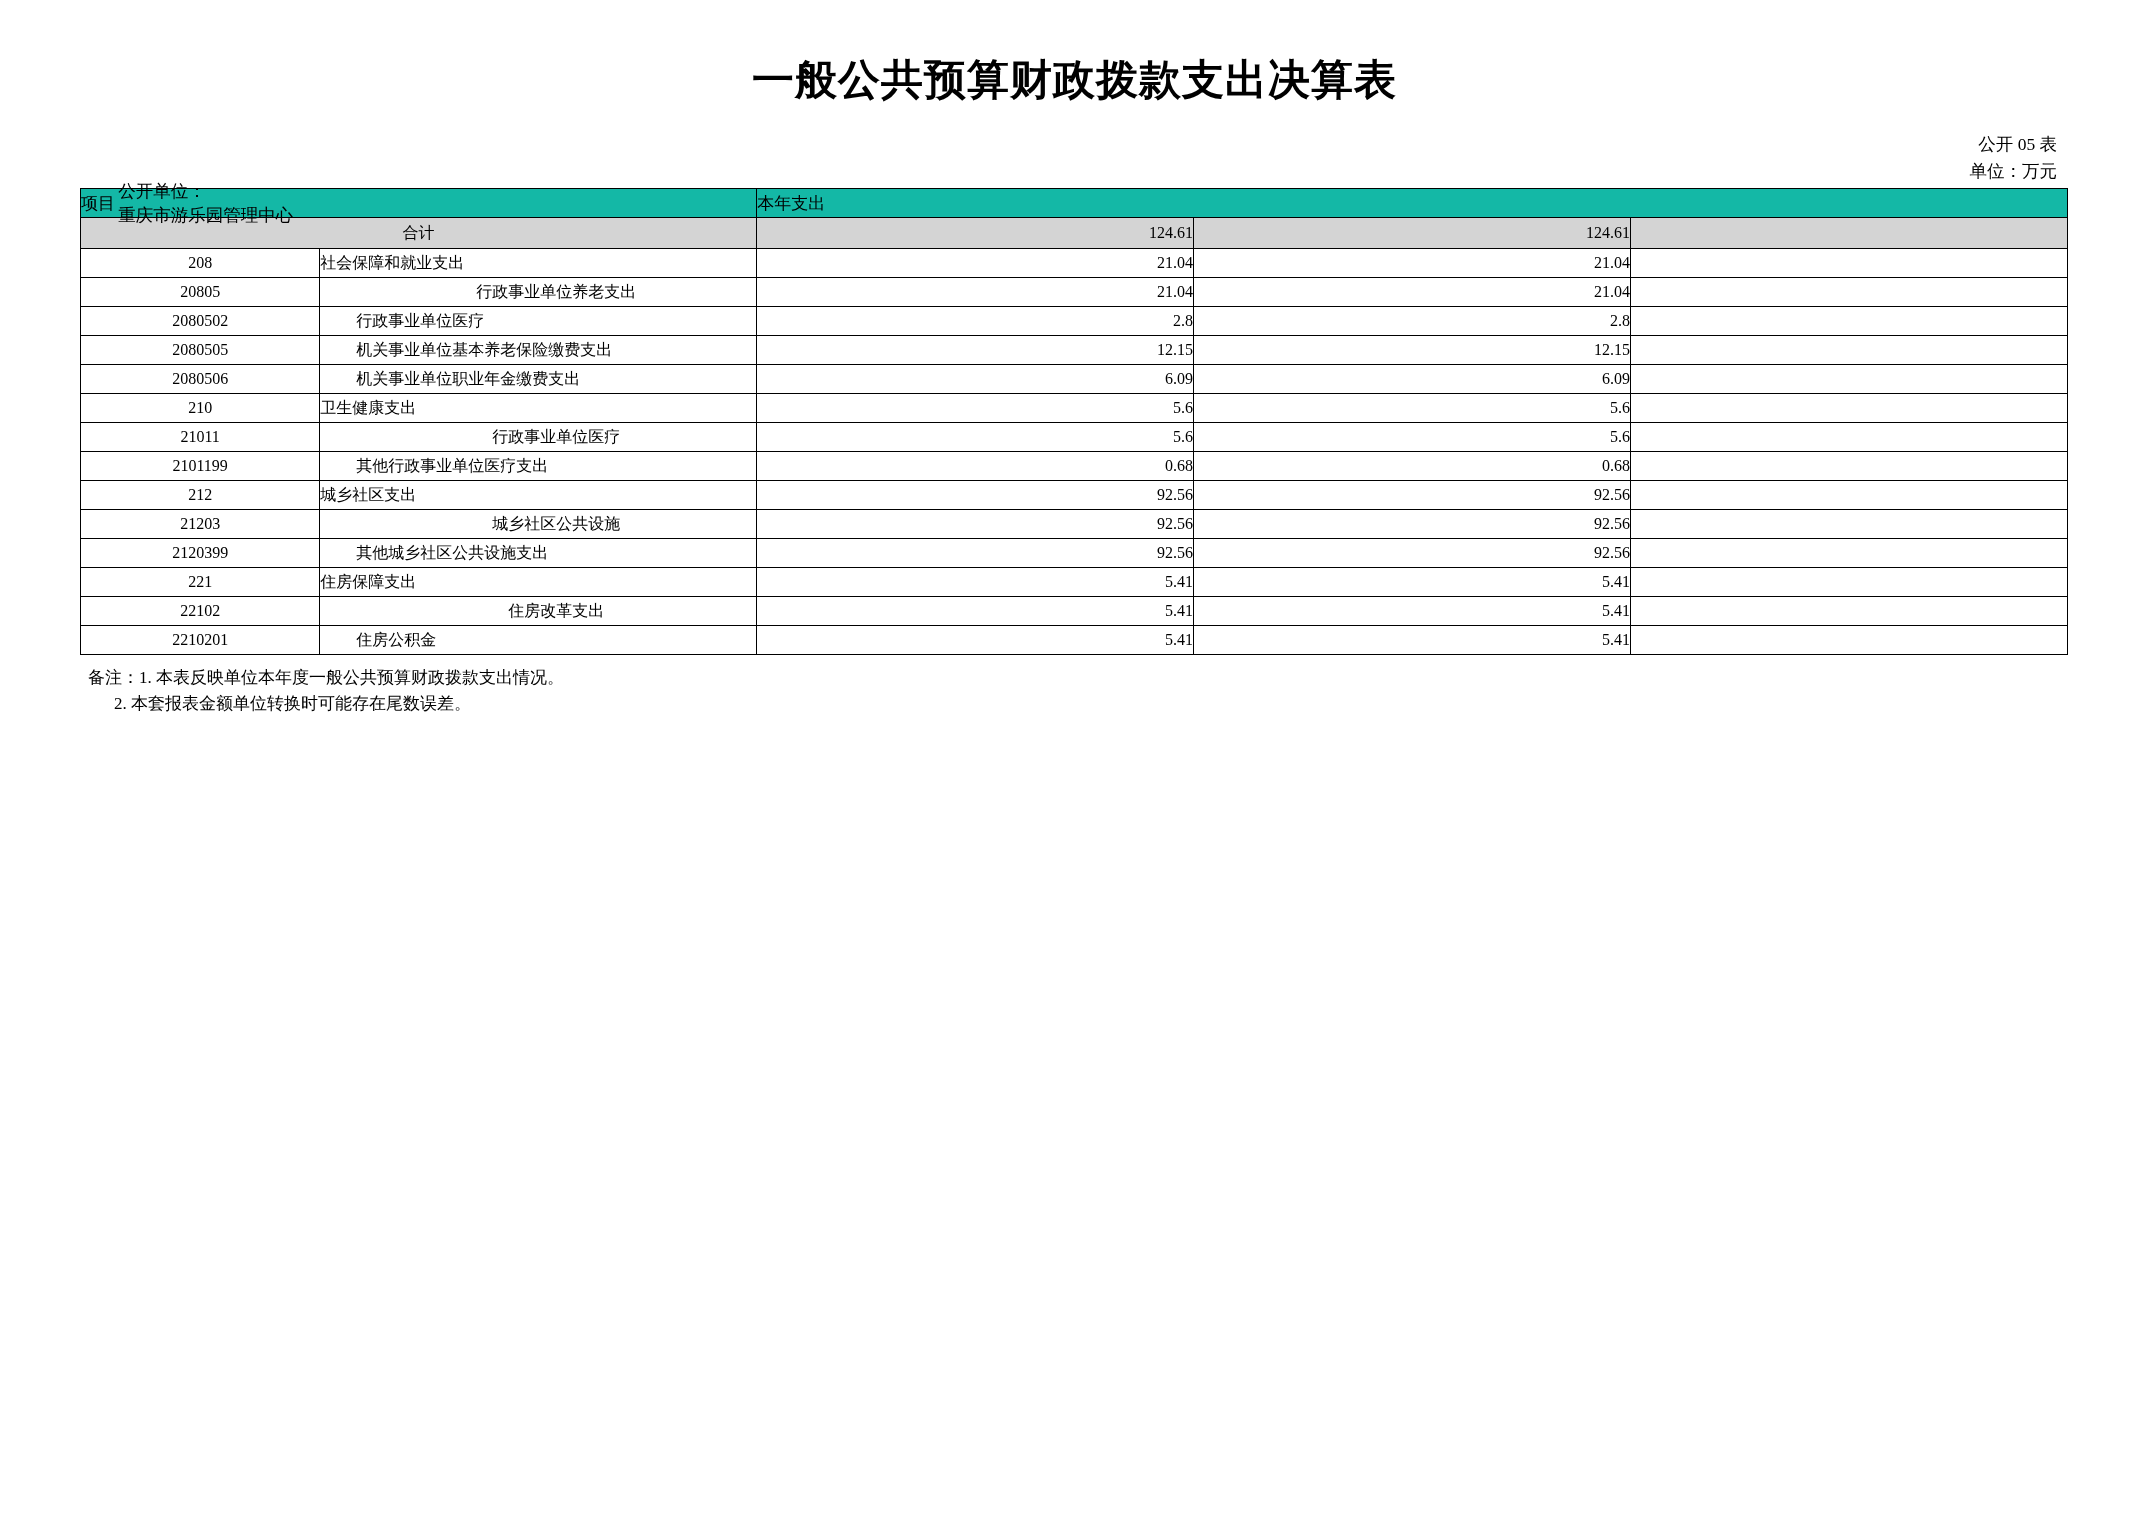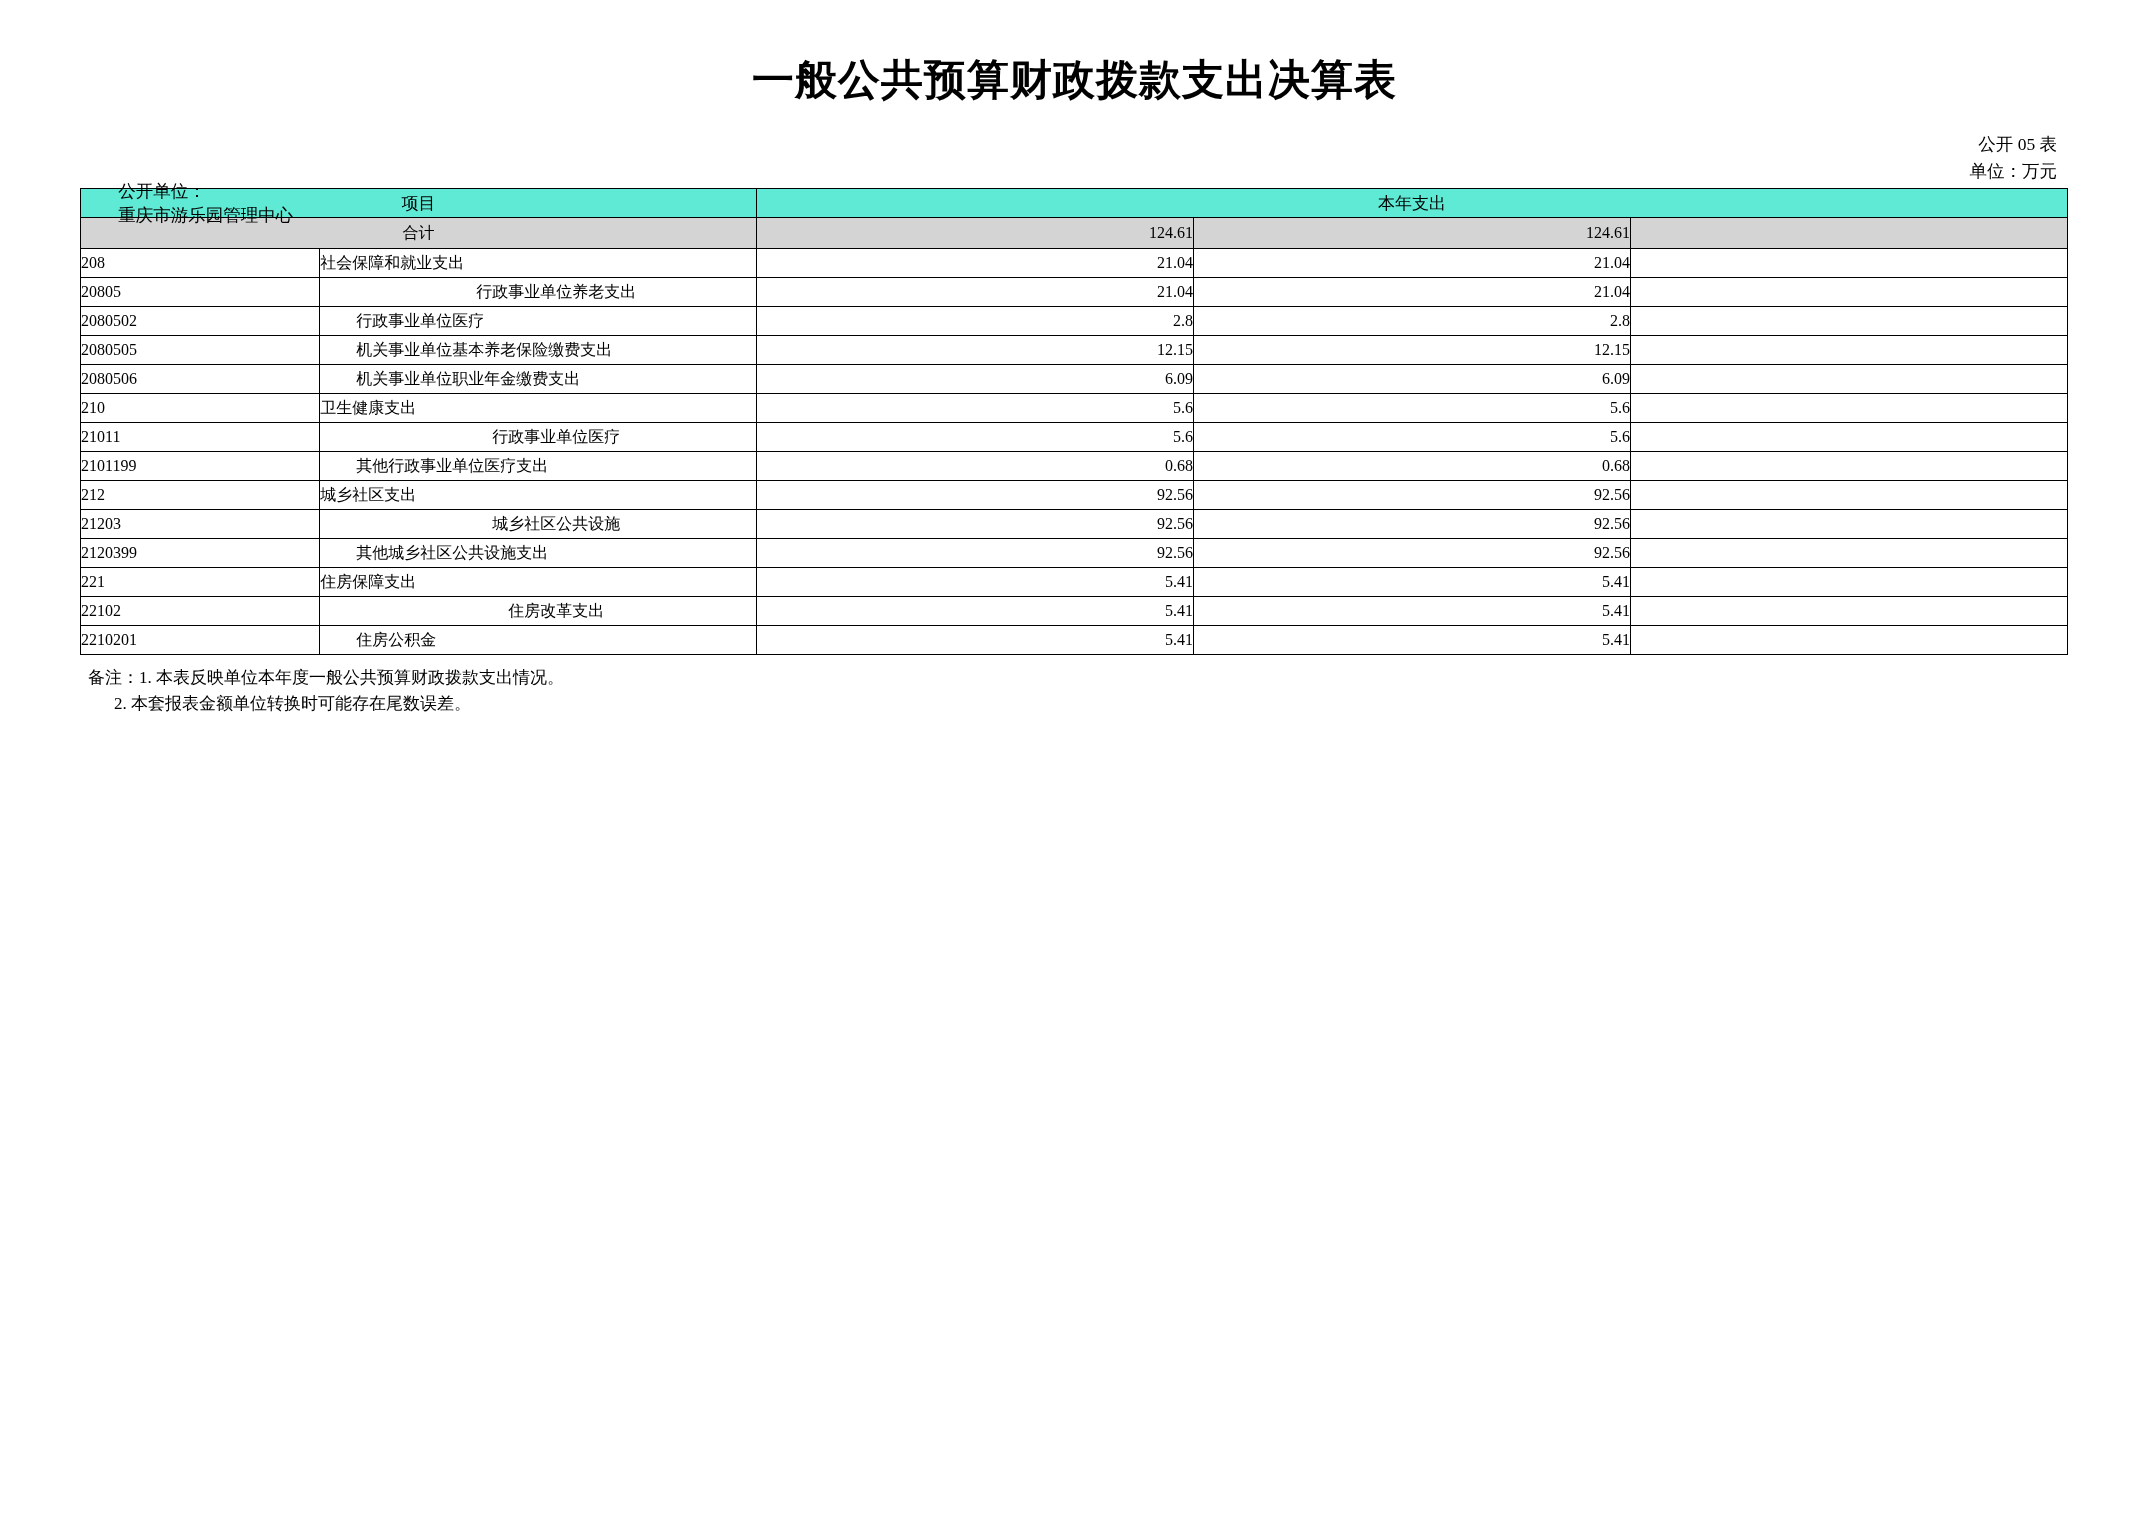--- a/index.html
+++ b/index.html
@@ -61,38 +61,37 @@
     margin-top: 2px;
     width: 1988px;
     font-size: 16px;
   }
   table.budget td, table.budget th {
     border: 1px solid #000000;
     padding: 0;
     font-weight: normal;
   }
   .hdr {
-    background: #5eead4;
-    text-align: center;
+    background: #14b8a6;
     font-size: 17px;
     font-family: "Liberation Serif", serif;
   }
   .hdr-top td {
     height: 28px;
   }
   .hdr-main td {
     height: 96px;
   }
   .row-total td {
     background: #d4d4d4;
     height: 30px;
   }
   .cell-code {
     padding-left: 10px;
-    text-align: left;
+    text-align: center;
   }
   .cell-name {
     padding-left: 22px;
     text-align: left;
   }
   .cell-num {
     text-align: right;
     padding-right: 16px;
     font-family: "Liberation Serif", serif;
   }

